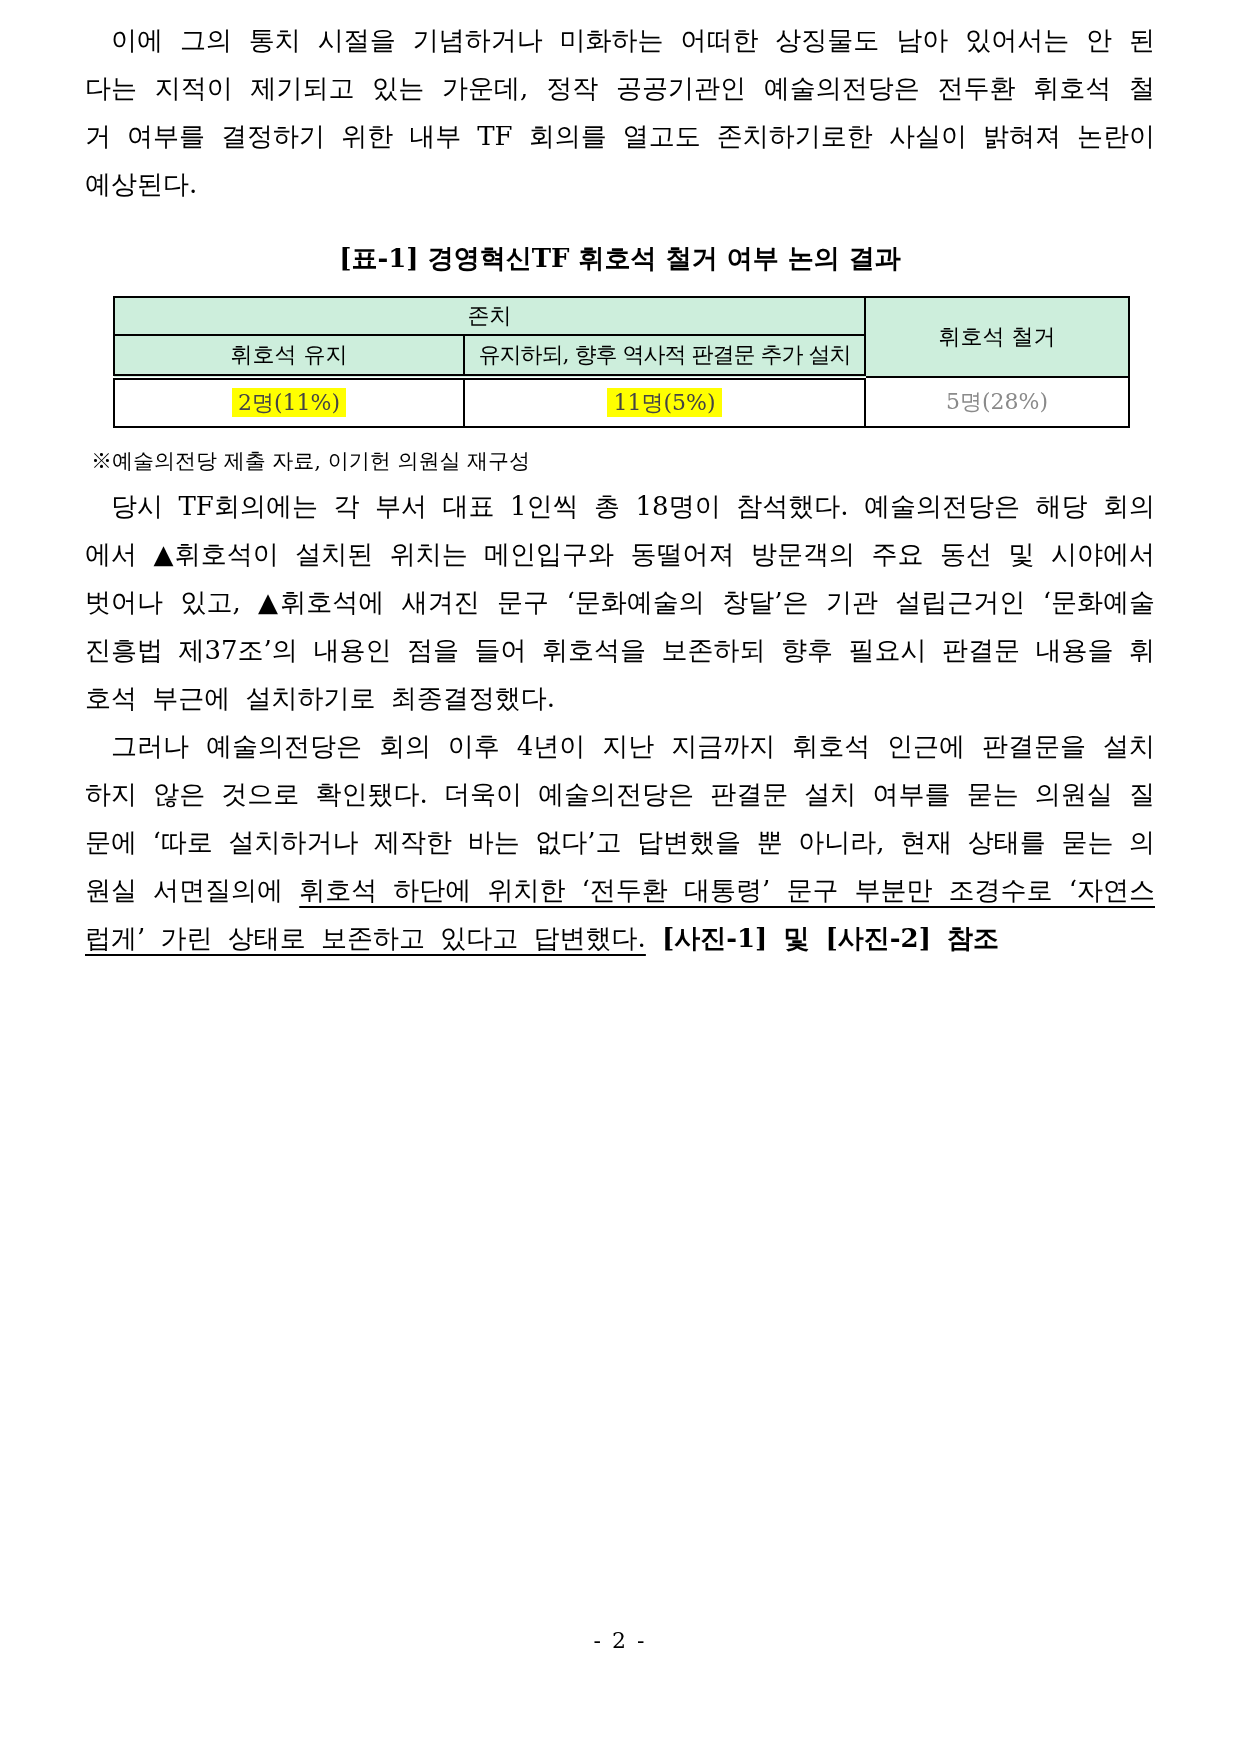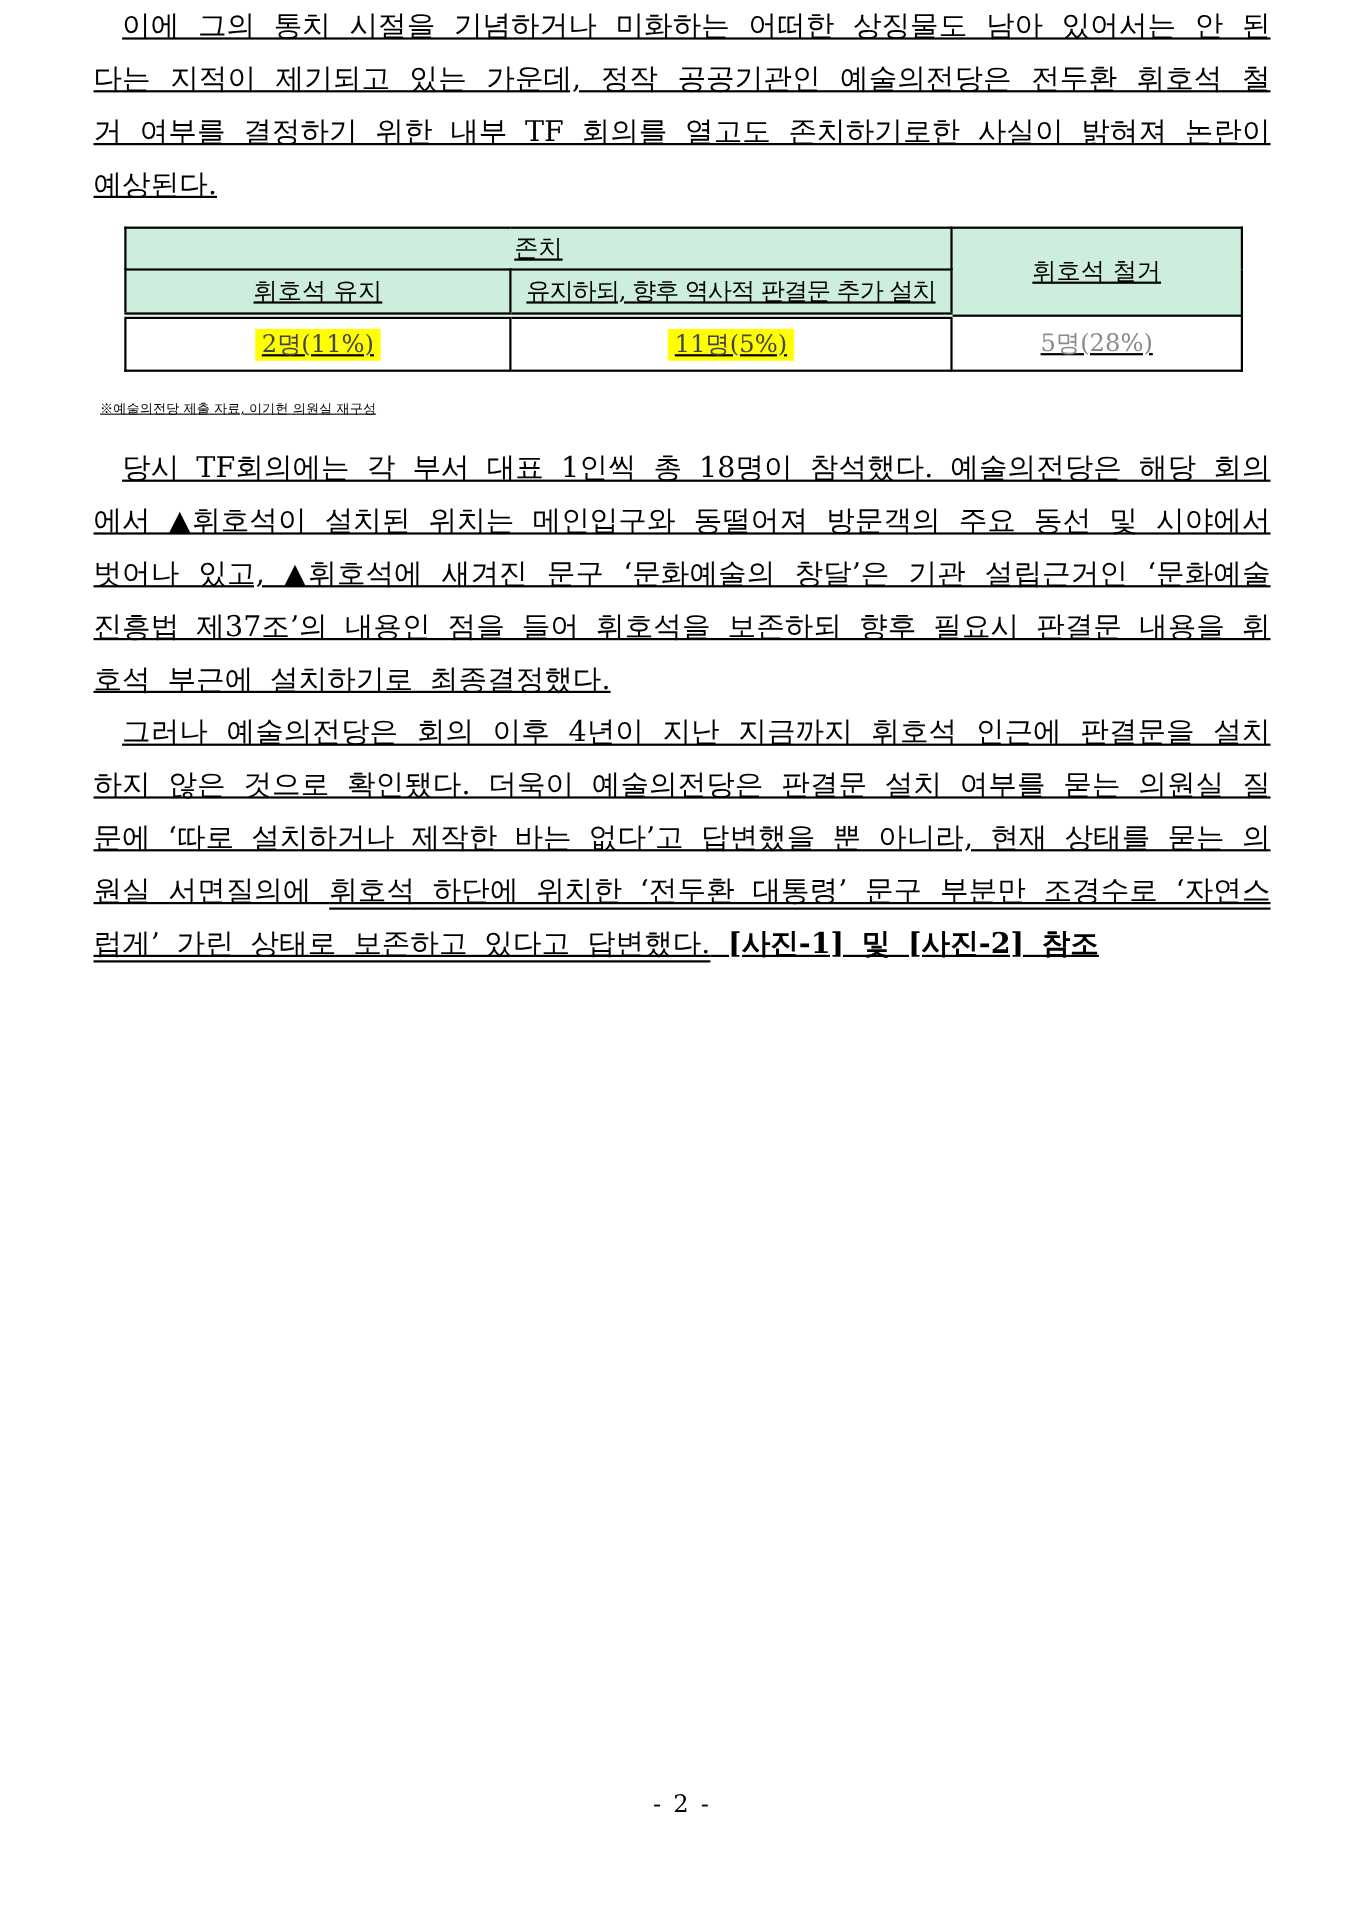--- a/index.html
+++ b/index.html
@@ -4,21 +4,21 @@
 <style>
   html,body{margin:0;padding:0;}
   body{
     width:1240px;height:1754px;
     background:#ffffff;
     position:relative;
     overflow:hidden;
     font-family:"DejaVu Serif","Liberation Serif",serif;
     color:#000;
   }
-  .doc{padding:0 85px;text-decoration:underline;}
+  .doc{padding:16px 85px;}
   p.body-par{
     font-size:26px;
     line-height:48px;
     text-align:justify;
     word-spacing:7px;
     letter-spacing:0px;
     margin:0;
     text-indent:26px;
   }
   .par-1{margin-top:116px;}
@@ -57,41 +57,42 @@
   tr.hrow2 td, td.rowspan-cell{border-bottom:6px double #000;}
   td.hdr-cond{font-size:20px;letter-spacing:-1px;}
   tr.drow td{height:46px;border-radius:16px;}
   .hl{
     background:var(--highlight,#ffff00);
     padding:2px 6px;
     color:#444;
   }
   td.gray-val{color:#8a8a8a;}
   .footnote{
-    margin:18px 0 16px 6px;
-    font-size:12px;
+    margin:18px 0 6px 6px;
+    font-size:21px;
     line-height:30px;
   }
   .page-num{
     position:absolute;
     top:1628px;
     left:0;right:0;
     text-align:center;
     font-size:22px;
     letter-spacing:2px;
   }
 </style>
 </head>
 <body>
 
 <div class="doc">
 
   <p class="body-par par-1"><span>이에 그의 통치 시절을 기념하거나 미화하는 어떠한 상징물도 남아 있어서는 안 된다는 지적이 제기되고 있는 가운데, 정작 공공기관인 예술의전당은 전두환 휘호석 철거 여부를 결정하기 위한 내부 TF 회의를 열고도 존치하기로한 사실이 밝혀져 논란이 예상된다.</span></p>
 
 
+  <p class="table-title">[표-1] 경영혁신TF 휘호석 철거 여부 논의 결과</p>
 
   <table class="tf-table">
     <colgroup>
       <col style="width:350px">
       <col style="width:401px">
       <col style="width:264px">
     </colgroup>
     <tbody>
         <tr class="hrow1">
       <td class="hdr" colspan="2">존치</td>

